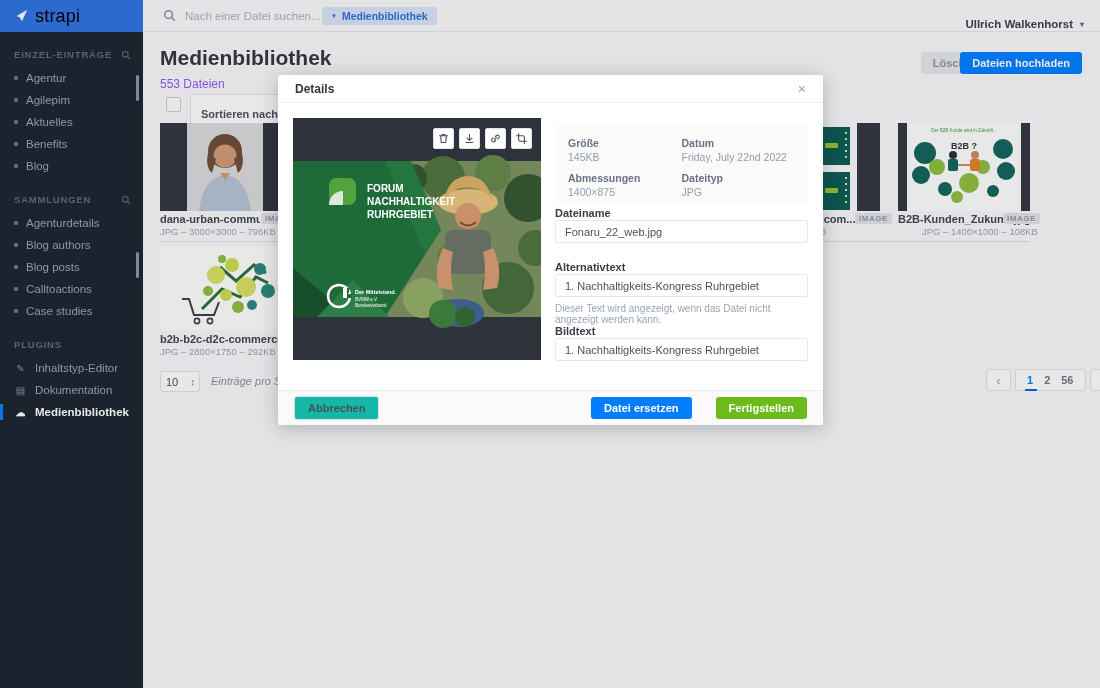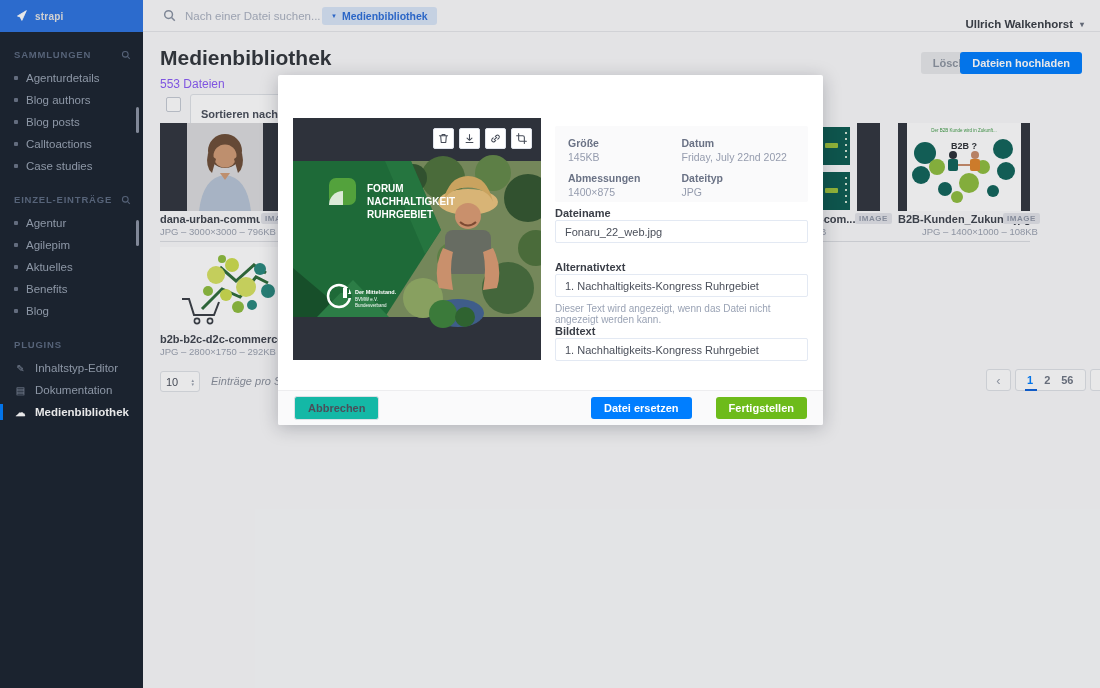--- a/index.html
+++ b/index.html
@@ -2,21 +2,21 @@
 <html><head>
 <meta charset="utf-8">
 <style>
   * { margin:0; padding:0; box-sizing:border-box; }
   html,body { width:1100px; height:688px; font-family:"Liberation Sans",sans-serif; background:#fafafb; overflow:hidden; }
   .stage { position:relative; width:1100px; height:688px; background:#fafafb; overflow:hidden; }
 
   
   .sidebar { position:absolute; left:0; top:0; width:143px; height:688px; background:#1b2430; z-index:10; }
   .logo { height:32px; background:#2e74e0; display:flex; align-items:center; padding-left:14px; gap:7px; }
-  .logo-text { color:#e5e5e5; font-weight:700; font-size:10px; letter-spacing:.2px; }
+  .logo-text { color:#000000; font-weight:400; font-size:18px; letter-spacing:.2px; }
   .side-section { position:relative; padding:0 0 0 14px; }
   .side-label { display:flex; justify-content:space-between; align-items:center; padding-right:12px;
                 font-size:9.5px; font-weight:700; letter-spacing:.8px; color:#5d6b82; margin:17px 0 7px; }
   .side-item { position:relative; display:flex; align-items:center; gap:8px; padding:5px 0;
                font-size:11.5px; color:#9aa5b5; cursor:pointer; }
   .side-item .dot { width:4px; height:4px; background:#66708399; background:#6b7588; border-radius:1px; flex:0 0 auto; }
   .side-item .pi { width:13px; text-align:center; font-size:10px; color:#8792a5; flex:0 0 auto; }
   .side-item.active { color:#ffffff; font-weight:700; }
   .side-item.active .pi { color:#fff; }
   .active-bar { position:absolute; left:-14px; top:3px; width:3px; height:16px; background:#007eff; }
@@ -124,20 +124,51 @@
   <aside class="sidebar">
     <div class="logo">
       <svg width="14" height="14" viewBox="0 0 16 16">
         <path d="M14 2 L7 9 L4 8 L14 2 L9 13 L7 9" fill="#fff" stroke="#fff" stroke-width="1" stroke-linejoin="round"></path>
       </svg>
       <span class="logo-text">strapi</span>
     </div>
 
     <div class="side-section">
       <div class="side-label">
+        <span>EINZEL-EINTRÄGE</span>
+        <svg width="10" height="10" viewBox="0 0 14 14">
+            <circle cx="6" cy="6" r="4" stroke="#5d6b82" stroke-width="1.5" fill="none"></circle>
+            <path d="M9 9l3.3 3.3" stroke="#5d6b82" stroke-width="1.5"></path>
+          </svg>
+      </div>
+      <div class="side-item">
+          <span class="dot"></span>
+          <span>Agentur</span>
+        </div>
+      <div class="scroll-ind" style="top:26px"></div>
+      <div class="side-item">
+          <span class="dot"></span>
+          <span>Agilepim</span>
+        </div>
+      <div class="side-item">
+          <span class="dot"></span>
+          <span>Aktuelles</span>
+        </div>
+      <div class="side-item">
+          <span class="dot"></span>
+          <span>Benefits</span>
+        </div>
+      <div class="side-item">
+          <span class="dot"></span>
+          <span>Blog</span>
+        </div>
+    </div>
+
+    <div class="side-section">
+      <div class="side-label">
         <span>SAMMLUNGEN</span>
         <svg width="10" height="10" viewBox="0 0 14 14">
             <circle cx="6" cy="6" r="4" stroke="#5d6b82" stroke-width="1.5" fill="none"></circle>
             <path d="M9 9l3.3 3.3" stroke="#5d6b82" stroke-width="1.5"></path>
           </svg>
       </div>
       <div class="side-item">
           <span class="dot"></span>
           <span>Agenturdetails</span>
         </div>
@@ -150,51 +181,20 @@
           <span class="dot"></span>
           <span>Blog posts</span>
         </div>
       <div class="side-item">
           <span class="dot"></span>
           <span>Calltoactions</span>
         </div>
       <div class="side-item">
           <span class="dot"></span>
           <span>Case studies</span>
-        </div>
-    </div>
-
-    <div class="side-section">
-      <div class="side-label">
-        <span>EINZEL-EINTRÄGE</span>
-        <svg width="10" height="10" viewBox="0 0 14 14">
-            <circle cx="6" cy="6" r="4" stroke="#5d6b82" stroke-width="1.5" fill="none"></circle>
-            <path d="M9 9l3.3 3.3" stroke="#5d6b82" stroke-width="1.5"></path>
-          </svg>
-      </div>
-      <div class="side-item">
-          <span class="dot"></span>
-          <span>Agentur</span>
-        </div>
-      <div class="scroll-ind" style="top:26px"></div>
-      <div class="side-item">
-          <span class="dot"></span>
-          <span>Agilepim</span>
-        </div>
-      <div class="side-item">
-          <span class="dot"></span>
-          <span>Aktuelles</span>
-        </div>
-      <div class="side-item">
-          <span class="dot"></span>
-          <span>Benefits</span>
-        </div>
-      <div class="side-item">
-          <span class="dot"></span>
-          <span>Blog</span>
         </div>
     </div>
 
     <div class="side-section">
       <div class="side-label">
         <span>PLUGINS</span>
       </div>
       <div class="side-item">
           <span class="pi">✎</span>
           <span>Inhaltstyp-Editor</span>
@@ -340,20 +340,24 @@
         <span class="pg-num">2</span>
         <span class="pg-num">56</span>
       </div>
       <div class="pg-box pg-arrow">›</div>
     </div>
   </main>
 
   <div class="overlay"></div>
 
   <div class="modal">
+    <div class="modal-header">
+      <span class="modal-title">Details</span>
+      <span class="modal-close">×</span>
+    </div>
 
     <div class="preview">
       <div class="preview-toolbar">
         <div class="pt-btn">
           <svg viewBox="0 0 16 16">
               <path d="M3 4.5h10M6.2 4.5V3h3.6v1.5M4.5 4.5l.7 8.5h5.6l.7-8.5"></path>
             </svg>
         </div>
         <div class="pt-btn">
           <svg viewBox="0 0 16 16">

